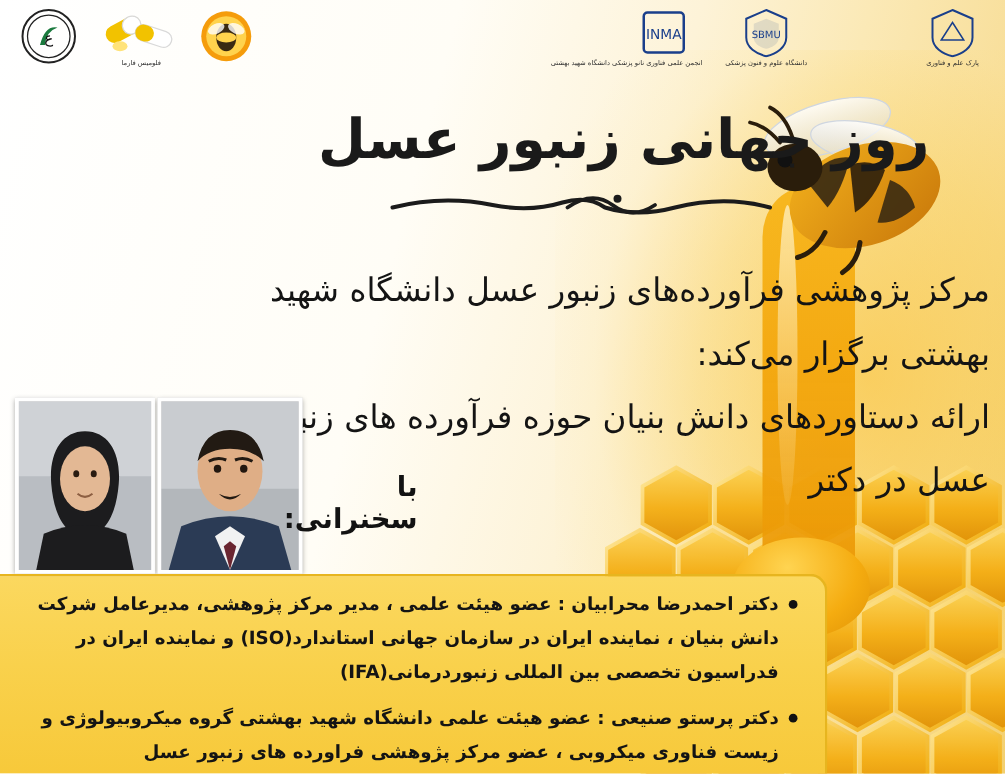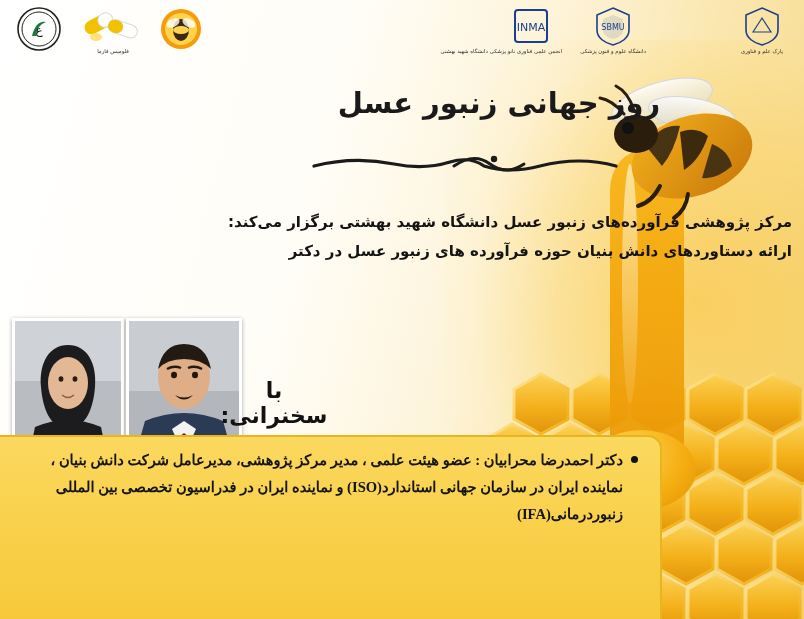--- a/index.html
+++ b/index.html
@@ -120,21 +120,21 @@
 
   
   .main-title {
     position: absolute;
     top: 86px;
     right: 0;
     width: 610px;
     text-align: center;
     font-family: "DejaVu Sans", "Liberation Sans", sans-serif;
     font-weight: bold;
-    font-size: 29px;
+    font-size: 44px;
     color: #1a1a1a;
     letter-spacing: 0px;
     direction: rtl;
   }
   .divider {
     position: absolute;
     top: 150px;
     right: 120px;
     width: 380px;
     height: 26px;
@@ -142,22 +142,22 @@
   .subtitle-block {
     position: absolute;
     top: 208px;
     right: 6px;
     width: 592px;
     text-align: right;
     direction: rtl;
     color: #141414;
   }
   .subtitle-line {
-    font-size: 15px;
-    font-weight: bold;
+    font-size: 26px;
+    font-weight: normal;
     line-height: 1.95;
     padding-right: 6px;
   }
 
   
   .photo {
     position: absolute;
     border: 3px solid #ffffff;
     box-shadow: 0 1px 4px rgba(0,0,0,0.35);
     overflow: hidden;
@@ -166,42 +166,41 @@
   .photo-1 { left: 12px; top: 318px; width: 106px; height: 135px; }
   .photo-2 { left: 126px; top: 318px; width: 110px; height: 135px; }
   .ph-inner { position: absolute; inset: 0; }
 
   
   .with-speakers {
     position: absolute;
     top: 378px;
     right: 470px;
     width: 120px;
-    text-align: center;
+    text-align: right;
     direction: rtl;
     font-size: 22px;
     font-weight: bold;
     color: #121212;
   }
 
   
   .speakers-box {
     position: absolute;
     left: 0;
     bottom: 0;
     width: 662px;
-    height: 184px;
+    height: 160px;
     background: linear-gradient(180deg, #fbd85f 0%, #f9d14c 45%, #f7c93a 100%);
     border-top: 2px solid #e7b51f;
     border-right: 2px solid #e7b51f;
     border-top-right-radius: 14px;
     direction: rtl;
     box-sizing: border-box;
     padding: 10px 22px 8px 14px;
-    font-family: Liberation Serif, serif;
   }
   .speaker-item {
     display: flex;
     flex-direction: row;
     align-items: flex-start;
     margin-bottom: 10px;
   }
   .bullet-dot {
     flex: 0 0 auto;
     width: 7px;
@@ -414,15 +413,19 @@
 
   <div class="with-speakers">با سخنرانی:</div>
 
   <div class="speakers-box">
 
     <div class="speaker-item">
       <span class="bullet-dot"></span>
       <span class="speaker-text">دکتر احمدرضا محرابیان : عضو هیئت علمی ، مدیر مرکز پژوهشی، مدیرعامل شرکت دانش بنیان ، نماینده ایران در سازمان جهانی استاندارد(ISO) و نماینده ایران در فدراسیون تخصصی بین المللی زنبوردرمانی(IFA)</span>
     </div>
 
+    <div class="speaker-item">
+      <span class="bullet-dot"></span>
+      <span class="speaker-text">دکتر پرستو صنیعی : عضو هیئت علمی دانشگاه شهید بهشتی گروه میکروبیولوژی و زیست فناوری میکروبی ، عضو مرکز پژوهشی فراورده های زنبور عسل</span>
+    </div>
   </div>
 
 </div>
 
 </body></html>

